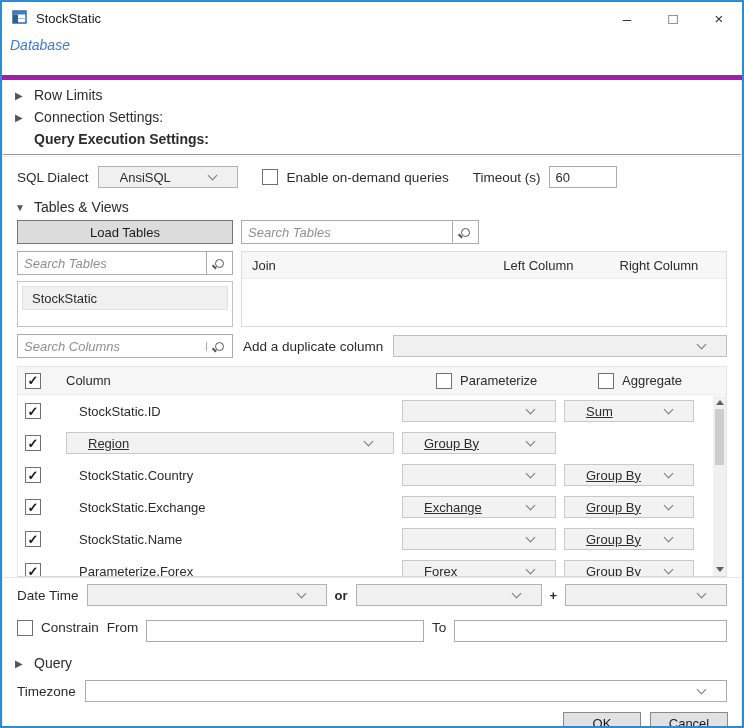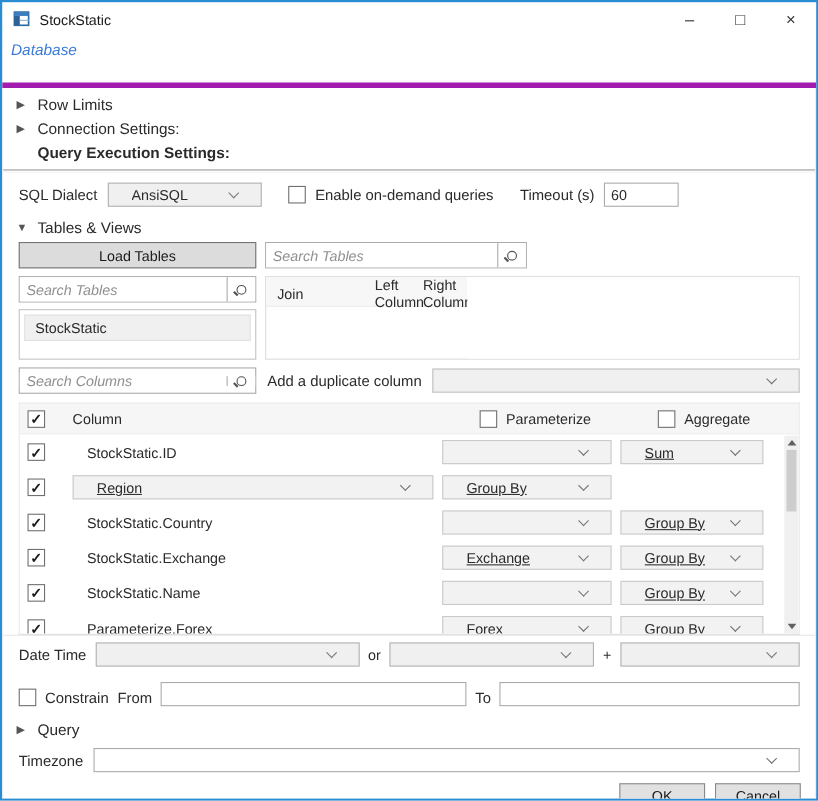--- a/index.html
+++ b/index.html
@@ -71,21 +71,21 @@
   .tv-row1{ display:flex; align-items:center; gap:8px; margin:2px 14px 0; flex:0 0 auto; }
   .btn-load{ width:216px; height:24px; background:#dcdcdc; border:1px solid #757575; }
   .tv-row1 .search-box{ width:238px; }
 
   .tv-row2{ display:flex; gap:8px; margin:7px 14px 0; flex:0 0 auto; }
   .tv-left{ width:216px; display:flex; flex-direction:column; }
   .tv-left .search-box{ width:216px; }
   .listbox{ border:1px solid #c3c3c3; height:46px; margin-top:6px; padding:4px; background:#fff; }
   .list-item{ background:#f0f0f0; border:1px solid #e2e2e2; height:24px; display:flex; align-items:center;
               padding:0 9px; font-size:13px; color:#2b2b2b; }
-  .join-panel{ flex:1; border:1px solid #dcdcdc; display:flex; flex-direction:row; }
+  .join-panel{ flex:1; border:1px solid #dcdcdc; display:flex; flex-direction:column; }
   .join-header{ display:grid; grid-template-columns:54% 24% 22%; background:#f7f7f7;
                 border-bottom:1px solid #ececec; height:27px; align-items:center; }
   .join-header span{ font-size:13px; color:#2b2b2b; }
   .join-header span:first-child{ padding-left:10px; }
   .join-body{ flex:1; background:#fff; }
 
   .tv-row3{ display:flex; align-items:center; gap:8px; margin:7px 14px 0; flex:0 0 auto; }
   .tv-row3 .search-box{ width:216px;align-items:center; }
   .dup-label{ white-space:nowrap; padding:0 2px; }
   .dd-duplicate{ flex:1; background:#f0f0f0; border-color:#c0c0c0; }
@@ -106,23 +106,23 @@
   .vscroll{ position:absolute; top:29px; right:0; bottom:0; width:13px; background:#f0f0f0;
             display:flex; flex-direction:column; align-items:center; }
   .scroll-arrow{ width:0; height:0; margin:4px 0; }
   .arrow-up{ border-left:4px solid transparent; border-right:4px solid transparent; border-bottom:5px solid #606060; }
   .arrow-down{ border-left:4px solid transparent; border-right:4px solid transparent; border-top:5px solid #606060; margin-top:auto; }
   .scroll-thumb{ width:9px; height:56px; background:#cdcdcd; }
 
   
   .dt-row{ display:flex; align-items:center; gap:8px; padding:6px 14px; border-top:1px solid #e6e6e6; margin-top:0; flex:0 0 auto; }
   .dd-dt1{ width:240px; } .dd-dt2{ width:186px; } .dd-dt3{ flex:1; }
-  .dt-sep{ font-size:13px; color:#2b2b2b; }
-
-  .constrain-row{ display:flex; align-items:flex-end; gap:8px; margin:8px 14px 0; flex:0 0 auto; }
+  .dt-sep{ font-size:13px; color:#2b2b2b;font-weight:bold; }
+
+  .constrain-row{ display:flex; align-items:flex-start; gap:8px; margin:8px 14px 0; flex:0 0 auto; }
   .constrain-row .text.from{ flex:1.02; }
   .constrain-row .text.to{ flex:1; }
 
   .query-exp{ margin-top:10px; }
   .tz-row{ display:flex; align-items:center; gap:9px; margin:6px 14px 0; flex:0 0 auto; }
   .dd-tz{ flex:1; }
 
   .footer{ display:flex; justify-content:flex-end; gap:9px; margin:auto 13px 10px; padding-top:10px; flex:0 0 auto; }
 </style>
 </head>

